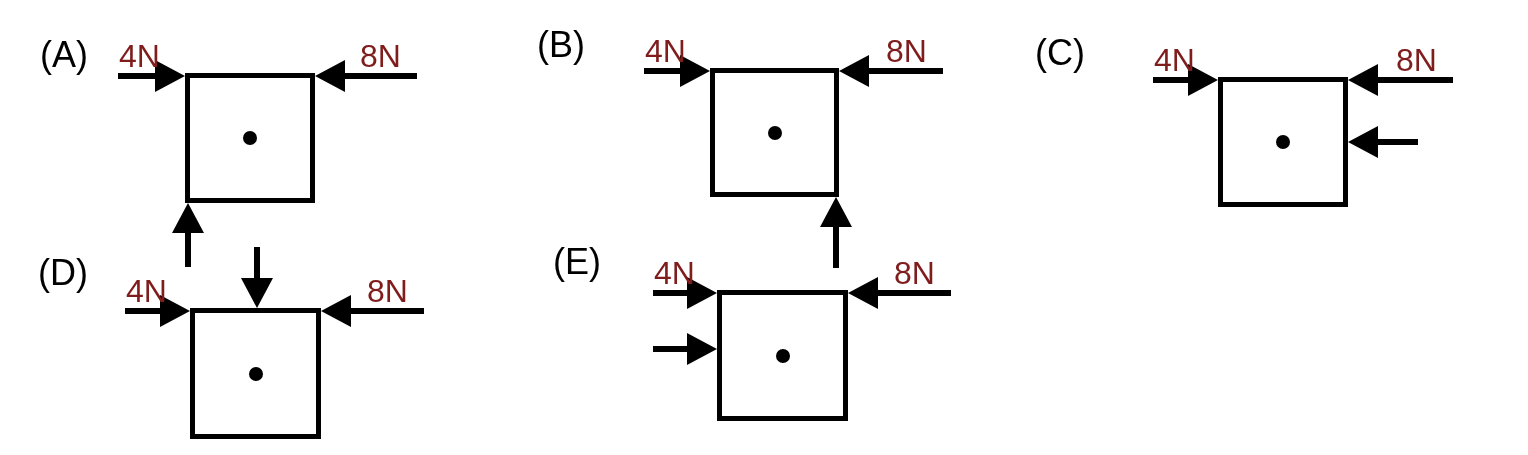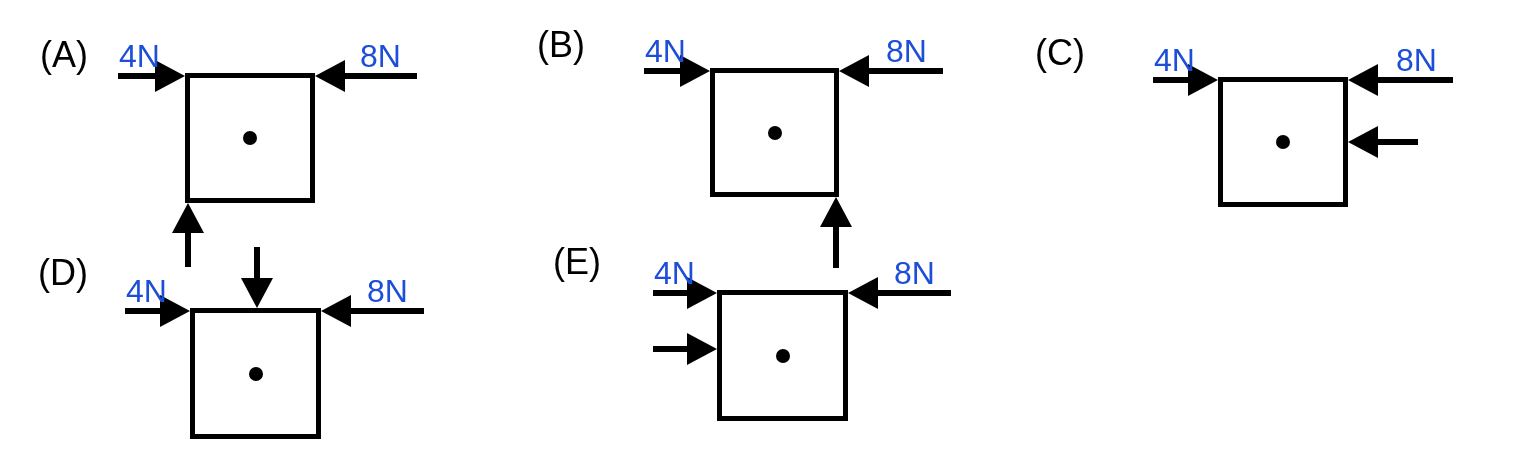--- a/index.html
+++ b/index.html
@@ -17,21 +17,21 @@
     position: absolute;
     font-size: 36px;
     line-height: 1.05;
     color: #000;
     white-space: nowrap;
   }
   .force-label {
     position: absolute;
     font-size: 32px;
     line-height: 1;
-    color: #1d4ed8;
+    color: #7f1d1d;
     white-space: nowrap;
   }
   .box {
     position: absolute;
     border: 5px solid #000;
     box-sizing: border-box;
     background: transparent;
   }
   .center-dot {
     position: absolute;

